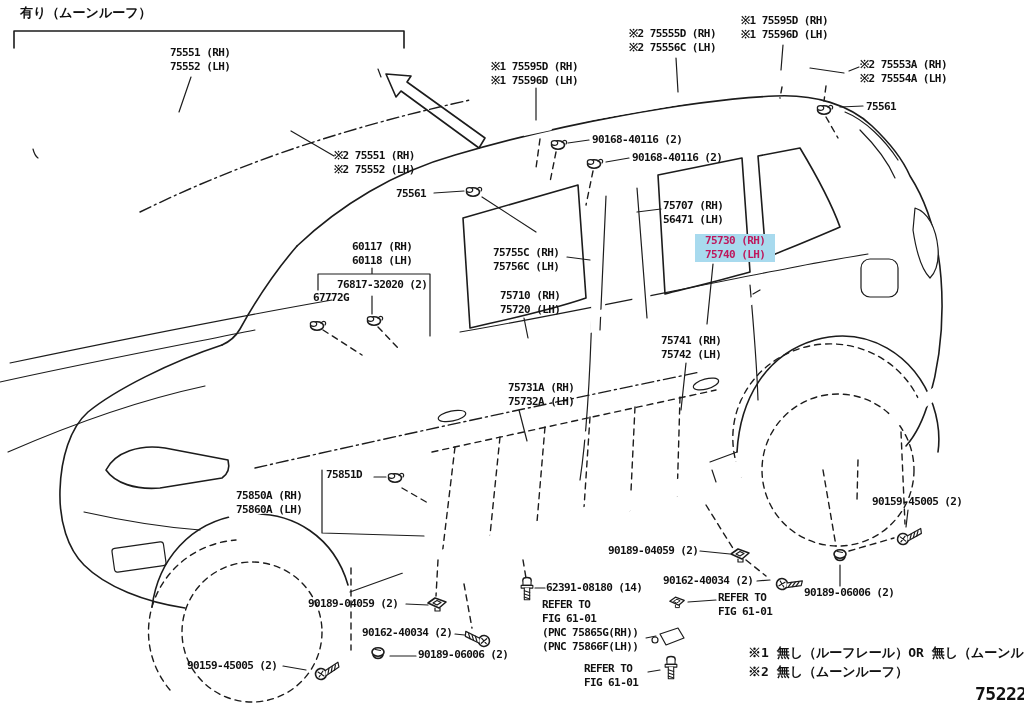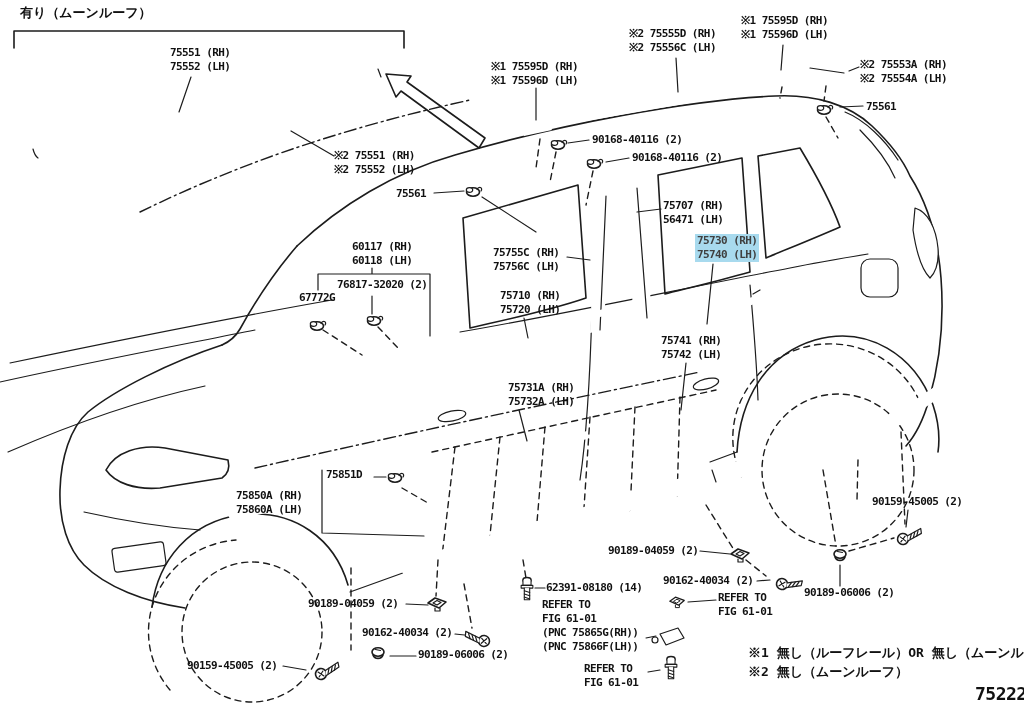--- a/index.html
+++ b/index.html
@@ -8,21 +8,21 @@
   svg.art{position:absolute;left:0;top:0;}
   .ln{fill:none;stroke:#1c1c1c;stroke-width:1.6;stroke-linejoin:round;stroke-linecap:round;}
   .ln2{stroke-width:2.1;}
   .thin{stroke-width:1.2;}
   .wh{fill:#ffffff;}
   .dsh{fill:none;stroke:#1c1c1c;stroke-width:1.4;stroke-dasharray:6 5;stroke-linecap:round;}
   .ddot{fill:none;stroke:#1c1c1c;stroke-width:1.4;stroke-dasharray:12 4 2 4;stroke-linecap:round;}
   .lbl{position:absolute;font-size:11px;font-weight:bold;line-height:14px;letter-spacing:-0.6px;white-space:nowrap;}
   .lbl span{display:block;}
   .lbl.jp{font-size:13px;letter-spacing:0;}
-  .hl span{background:#a8daee;color:#404040;padding:0 2px;}
+  .hl span{background:#a8daee;color:#be185d;padding:0 10px;}
   .diagram-id{position:absolute;font-size:18px;font-weight:bold;letter-spacing:-0.5px;}
 </style>
 </head>
 <body>
 
 <div class="stage">
 
 <svg class="art" width="1024" height="707" viewBox="0 0 1024 707">
   <defs>
     <g id="clip">
@@ -240,21 +240,21 @@
       <span>75730 (RH)</span>
       <span>75740 (LH)</span>
     </div>
 <div class="lbl" style="left:352px;top:240px">
       <span>60117 (RH)</span>
       <span>60118 (LH)</span>
     </div>
 <div class="lbl" style="left:337px;top:278px">
       <span>76817-32020 (2)</span>
     </div>
-<div class="lbl" style="left:299px;top:291px">
+<div class="lbl" style="left:313px;top:291px">
       <span>67772G</span>
     </div>
 <div class="lbl" style="left:493px;top:246px">
       <span>75755C (RH)</span>
       <span>75756C (LH)</span>
     </div>
 <div class="lbl" style="left:500px;top:289px">
       <span>75710 (RH)</span>
       <span>75720 (LH)</span>
     </div>

